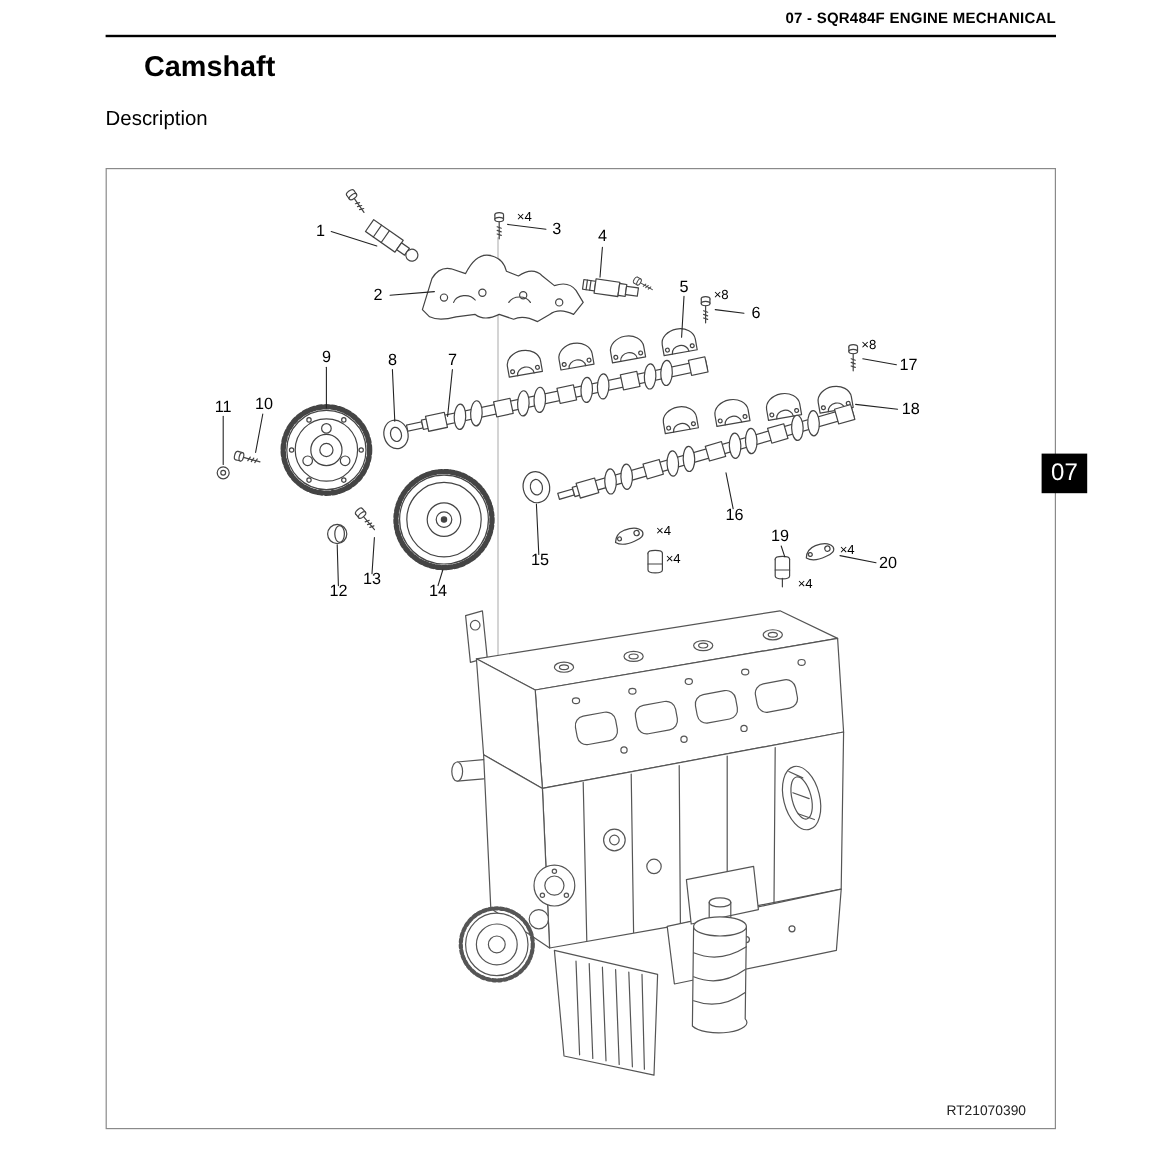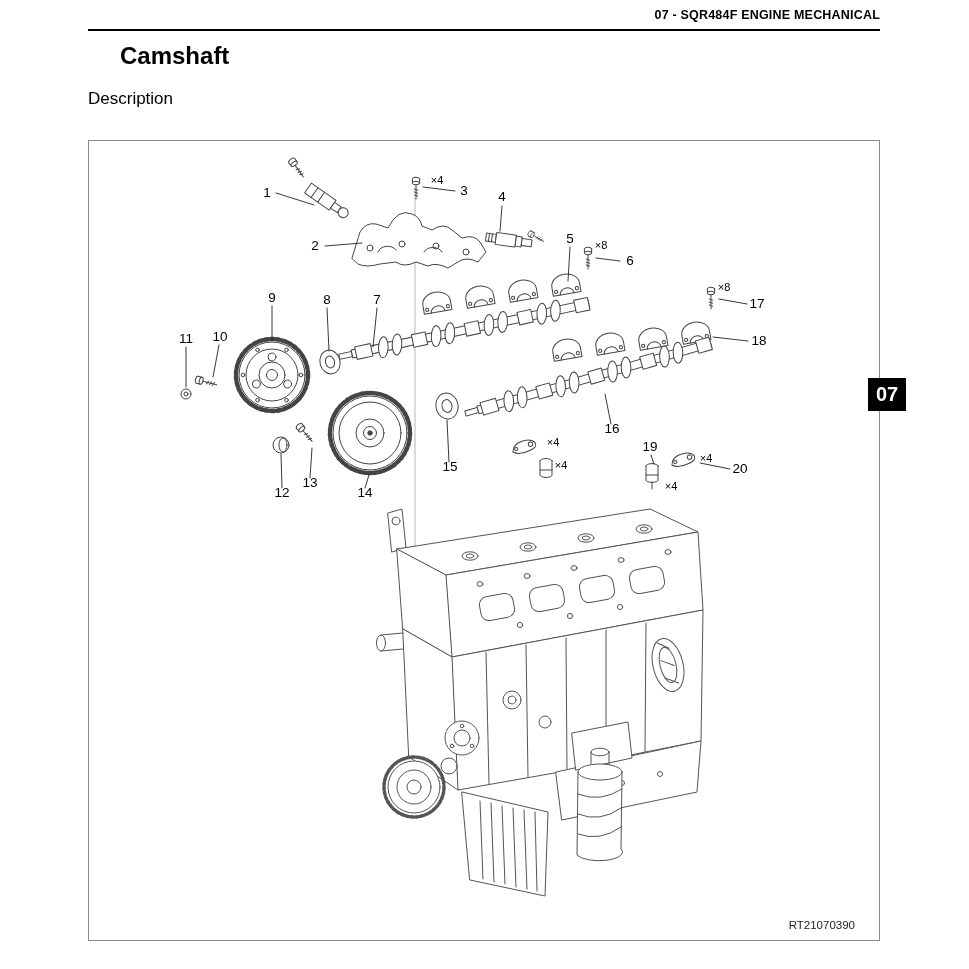--- a/index.html
+++ b/index.html
@@ -2,21 +2,21 @@
 <html><head>
 <meta charset="utf-8">
 <style>
   html,body{margin:0;padding:0;background:#fff;}
   body{width:969px;height:969px;position:relative;font-family:"Liberation Sans",sans-serif;color:#000;overflow:hidden;}
   .hdr{position:absolute;top:8px;left:88px;width:792px;text-align:right;font-size:12.5px;font-weight:bold;letter-spacing:.2px;}
   .hdr-rule{position:absolute;top:29px;left:88px;width:792px;height:2px;background:#000;}
   .title{position:absolute;top:42px;left:88px;font-size:24px;font-weight:bold;margin-left:32px;}
   .subtitle{position:absolute;top:89px;left:88px;font-size:17px;font-weight:normal;}
   .frame{position:absolute;top:140px;left:88px;width:790px;height:799px;border:1px solid #8a8a8a;background:#fff;}
-  .tab{position:absolute;top:378px;left:868px;width:38px;height:33px;background:#000;color:#fff;font-size:20px;font-weight:bold;display:flex;align-items:center;justify-content:center;}
+  .tab{position:absolute;top:378px;left:868px;width:38px;height:33px;background:#000;color:#fff;font-size:20px;font-weight:normal;display:flex;align-items:center;justify-content:center;}
   svg.diagram{position:absolute;top:0;left:0;}
   text.co{font-family:"Liberation Sans",sans-serif;font-size:13.5px;fill:#000;}
   text.mul{font-family:"Liberation Sans",sans-serif;font-size:11px;fill:#000;}
   text.fig-code{font-family:"Liberation Sans",sans-serif;font-size:11.5px;fill:#222;}
 </style>
 </head>
 <body>
 
 <div class="hdr">07 - SQR484F ENGINE MECHANICAL</div>
 <div class="hdr-rule"></div>

